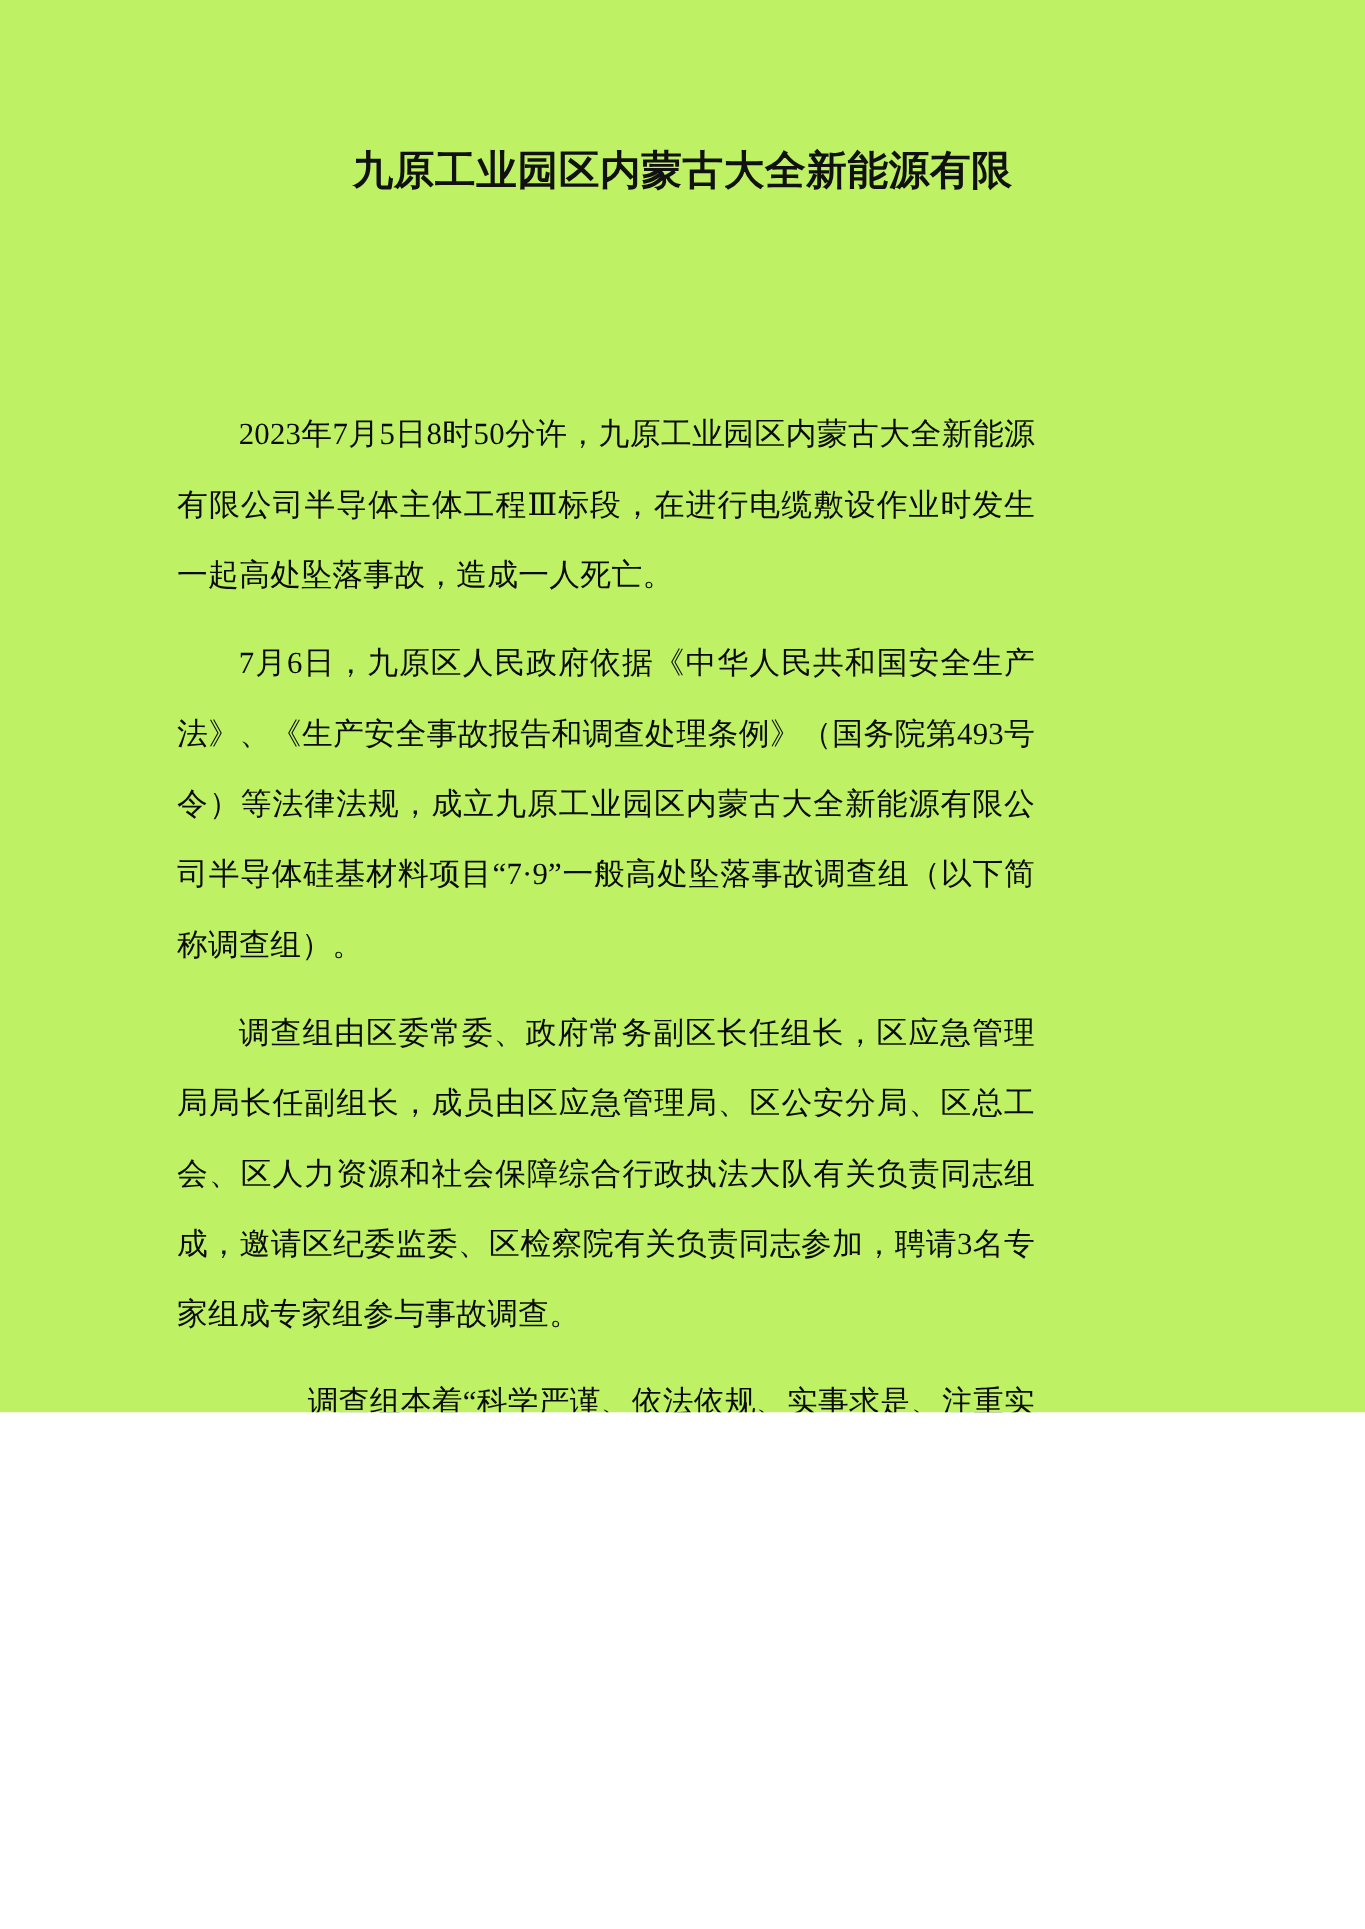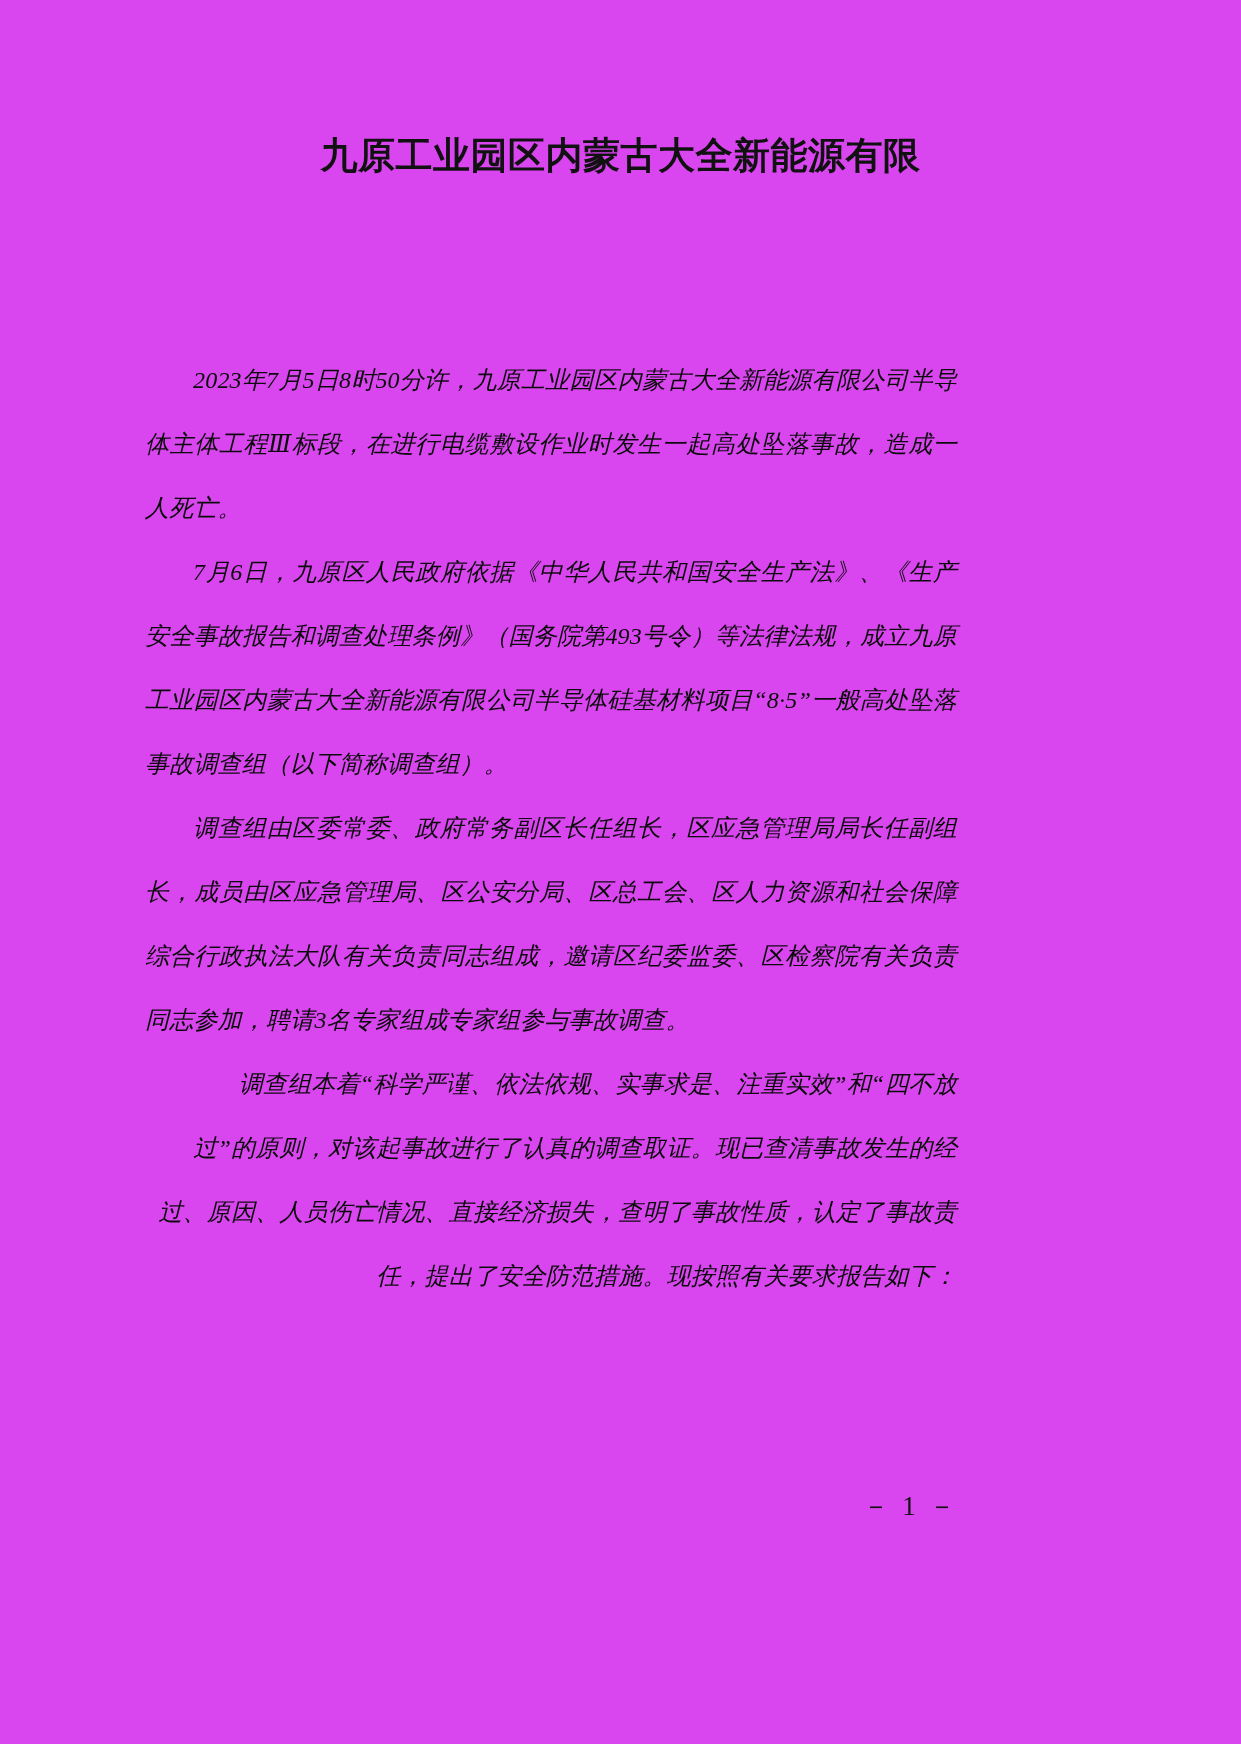--- a/index.html
+++ b/index.html
@@ -7,22 +7,22 @@
     padding: 0;
     background: #ffffff;
   }
   body {
     font-family: "Liberation Serif", "DejaVu Serif", serif;
     color: #000000;
   }
   #page {
     position: relative;
     width: 1241px;
-    height: 1744px;
-    background: #d946ef;
+    height: 1284px;
+    background: #bef264;
     overflow: hidden;
     box-sizing: border-box;
   }
   #doc-title {
     position: absolute;
     left: 0;
     top: 128px;
     width: 1241px;
     text-align: center;
     font-weight: bold;
@@ -35,29 +35,28 @@
     display: block;
     white-space: pre;
   }
   #body-text {
     position: absolute;
     left: 145px;
     top: 348px;
     width: 812px;
   }
   .para {
-    margin: 0;
-    font-size: 24px;
+    margin: 16px;
+    font-size: 28px;
     line-height: 64px;
     text-align: justify;
     text-justify: inter-character;
     text-indent: 2em;
     letter-spacing: 0.2px;
     color: #0b0b0b;
-    font-style: italic;
   }
   .para.last-full {
     text-align: right;
   }
   #footer {
     position: absolute;
     left: 0;
     top: 1488px;
     width: 1241px;
     text-align: center;
@@ -75,21 +74,21 @@
 <body>
 
 <div id="page">
 
   <div id="doc-title">
     <span class="tline">九原工业园区内蒙古大全新能源有限</span>
   </div>
 
   <div id="body-text">
     <p class="para">2023年7月5日8时50分许，九原工业园区内蒙古大全新能源有限公司半导体主体工程Ⅲ标段，在进行电缆敷设作业时发生一起高处坠落事故，造成一人死亡。</p>
-    <p class="para">7月6日，九原区人民政府依据《中华人民共和国安全生产法》、《生产安全事故报告和调查处理条例》（国务院第493号令）等法律法规，成立九原工业园区内蒙古大全新能源有限公司半导体硅基材料项目“8·5”一般高处坠落事故调查组（以下简称调查组）。</p>
+    <p class="para">7月6日，九原区人民政府依据《中华人民共和国安全生产法》、《生产安全事故报告和调查处理条例》（国务院第493号令）等法律法规，成立九原工业园区内蒙古大全新能源有限公司半导体硅基材料项目“7·9”一般高处坠落事故调查组（以下简称调查组）。</p>
     <p class="para">调查组由区委常委、政府常务副区长任组长，区应急管理局局长任副组长，成员由区应急管理局、区公安分局、区总工会、区人力资源和社会保障综合行政执法大队有关负责同志组成，邀请区纪委监委、区检察院有关负责同志参加，聘请3名专家组成专家组参与事故调查。</p>
     <p class="para last-full">调查组本着“科学严谨、依法依规、实事求是、注重实效”和“四不放过”的原则，对该起事故进行了认真的调查取证。现已查清事故发生的经过、原因、人员伤亡情况、直接经济损失，查明了事故性质，认定了事故责任，提出了安全防范措施。现按照有关要求报告如下：</p>
   </div>
 
   <div id="footer">
     <span id="page-number">－ 1 －</span>
   </div>
 
 </div>
 

